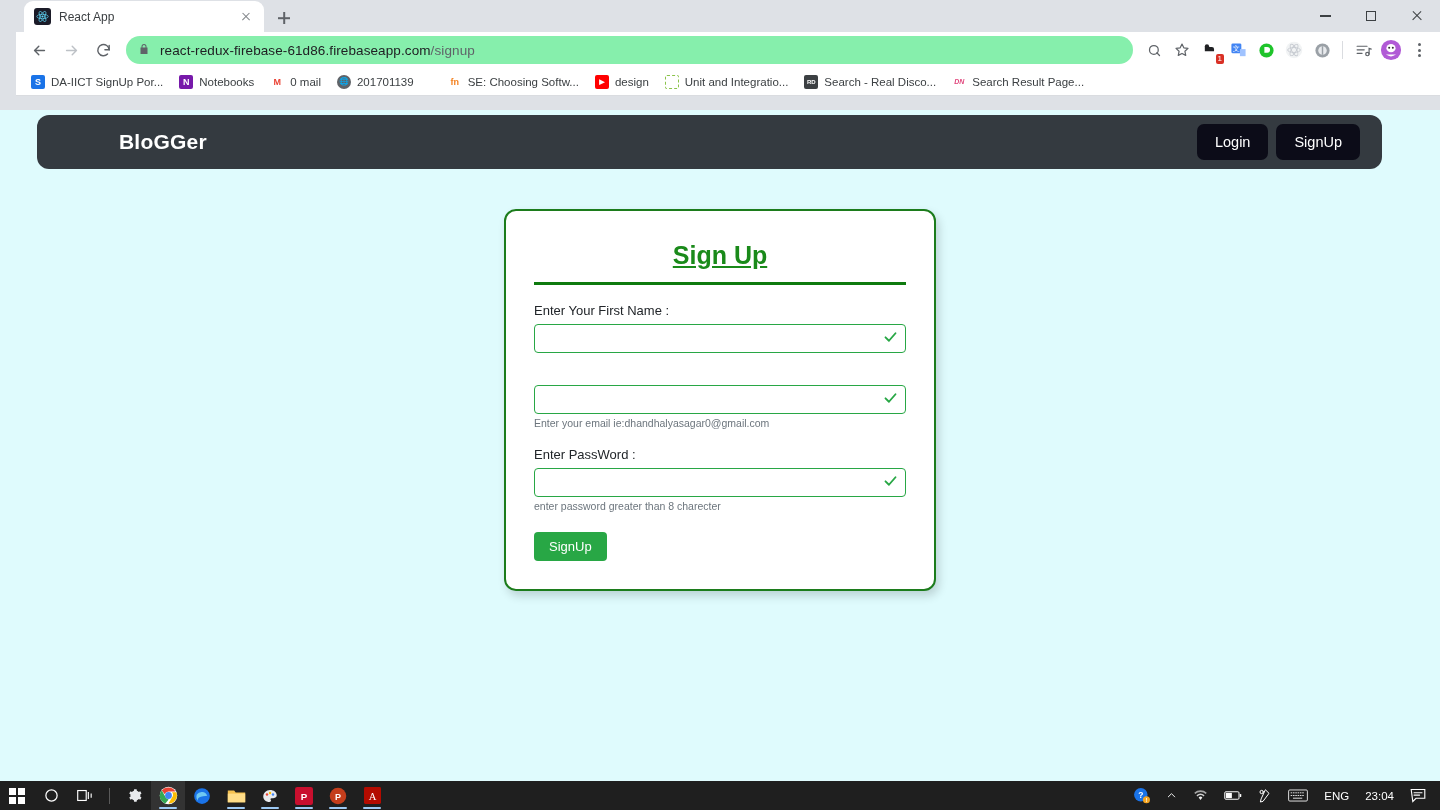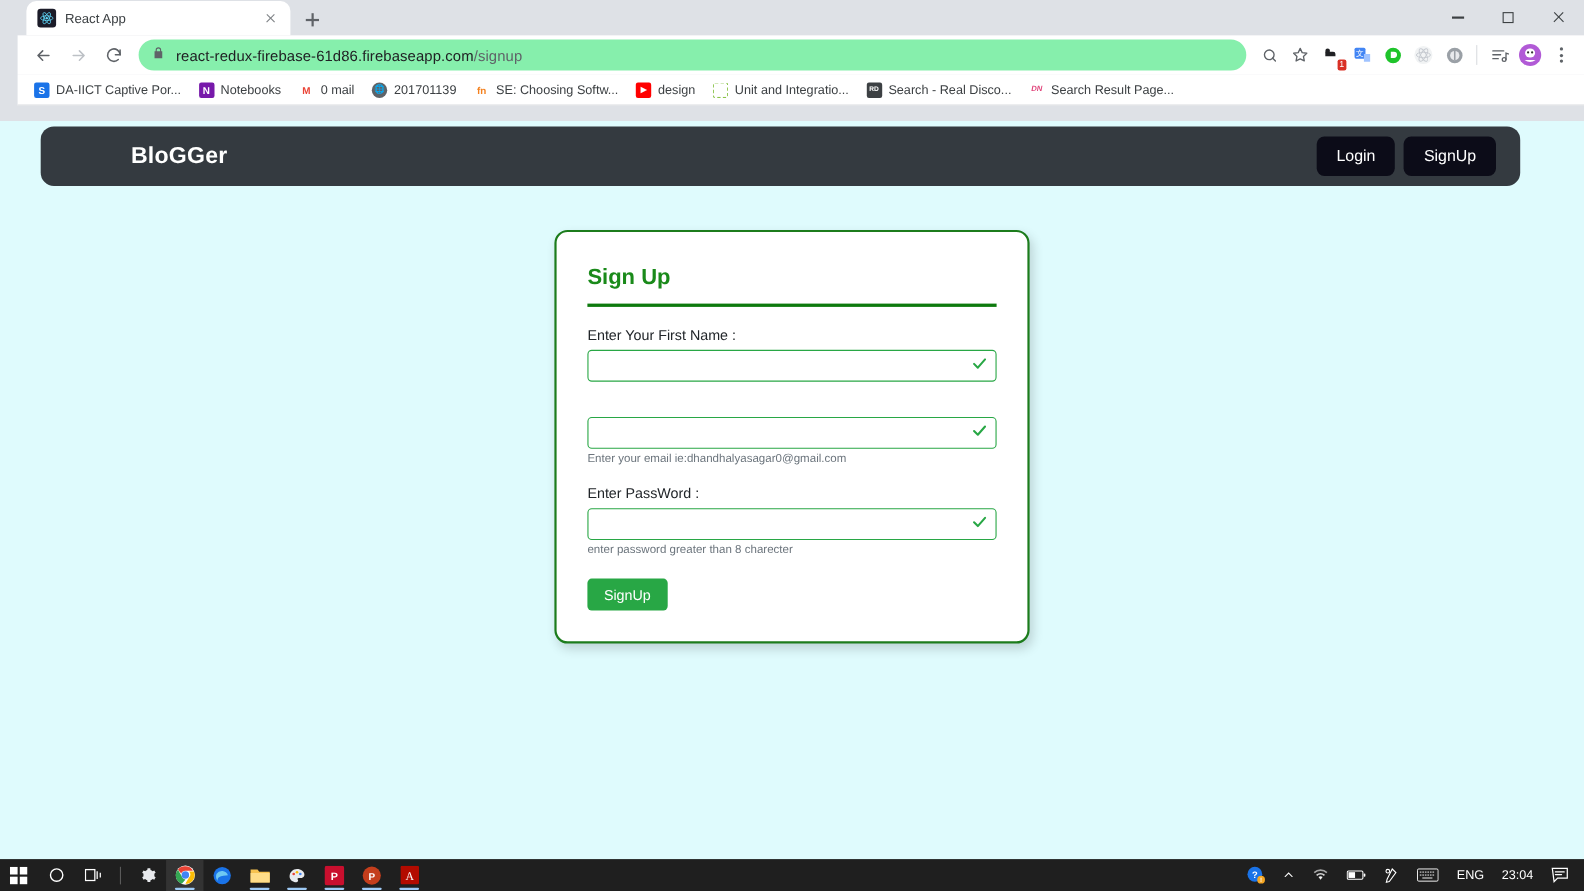--- a/index.html
+++ b/index.html
@@ -82,21 +82,21 @@
   .nav-btn {
     background: #0c0c18; color: #ffffff; font-size: 14.5px;
     padding: 11px 18px; border-radius: 7px; border: none; line-height: 1;
   }
 
   .card-wrap { display: flex; justify-content: center; margin-top: 40px; }
   .card {
     width: 432px; background: #ffffff; border: 2px solid #1c7c1c; border-radius: 12px;
     padding: 22px 28px 28px 28px; box-shadow: 3px 5px 10px rgba(0,0,0,.16);
   }
-  .card-title { text-align: left; font-size: 20px; font-weight: bold; color: #1a8a1a; padding: 8px 0 10px; }
+  .card-title { text-align: center; font-size: 25px; font-weight: bold; color: #1a8a1a; padding: 8px 0 10px; text-decoration: underline; }
   .card-rule { height: 3px; background: #0e7a0e; margin: 2px 0 18px; border: none; }
 
   .field { margin-bottom: 4px; }
   .field-label { font-size: 13px; color: #212529; margin-bottom: 6px; display: block; }
   .input-wrap { position: relative; }
   .input {
     width: 100%; height: 29px; border: 1px solid #28a745; border-radius: 4px;
     background: #fff; padding: 2px 32px 2px 8px; font-size: 13px; color: #212529;
     font-family: "Liberation Sans", sans-serif; outline: none;
   }
@@ -251,36 +251,36 @@
           <i></i>
           <i></i>
           <i></i>
         </div>
     </div>
   </div>
 
   <div class="bookmarks">
     <div class="bm">
       <span class="bm-ic" style="background:#1a73e8;color:#fff;">S</span>
-      <span class="bm-label">DA-IICT Captive Por...</span>
+      <span class="bm-label">DA-IICT SignUp Por...</span>
     </div>
     <div class="bm">
       <span class="bm-ic" style="background:#7719aa;color:#fff;">N</span>
       <span class="bm-label">Notebooks</span>
     </div>
     <div class="bm">
       <span class="bm-ic" style="color:#ea4335;">M</span>
       <span class="bm-label">0 mail</span>
     </div>
     <div class="bm">
       <span class="bm-ic" style="background:#5f6368;color:#fff;border-radius:50%;font-size:8px;">🌐</span>
       <span class="bm-label">201701139</span>
     </div>
     <div class="bm">
-      <span class="bm-ic" style="color:#f4811f;">fn</span>
+      <span class="bm-ic" style="color:#f4811f;margin-left:18px;">fn</span>
       <span class="bm-label">SE: Choosing Softw...</span>
     </div>
     <div class="bm">
       <span class="bm-ic" style="background:#ff0000;color:#fff;font-size:7px;">▶</span>
       <span class="bm-label">design</span>
     </div>
     <div class="bm">
       <span class="bm-ic" style="border:1.5px dashed #8bc34a;"></span>
       <span class="bm-label">Unit and Integratio...</span>
     </div>

